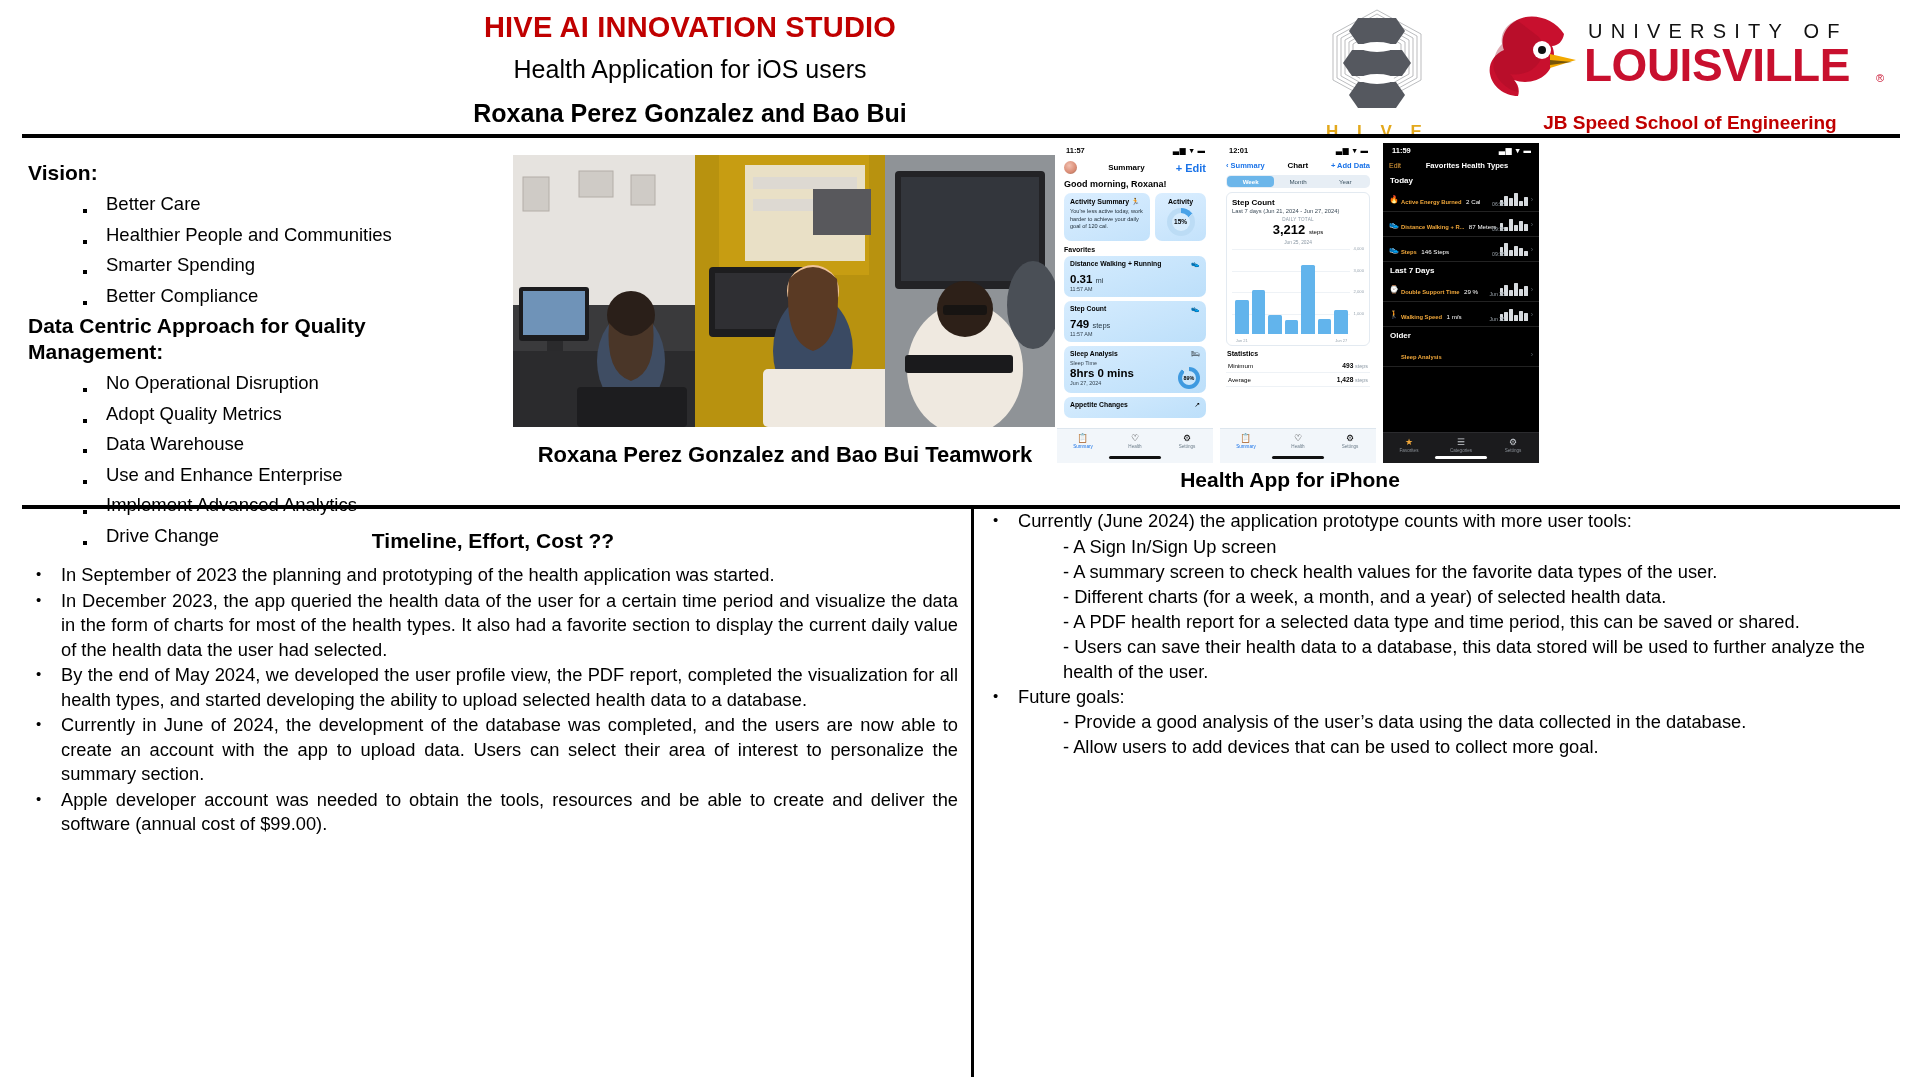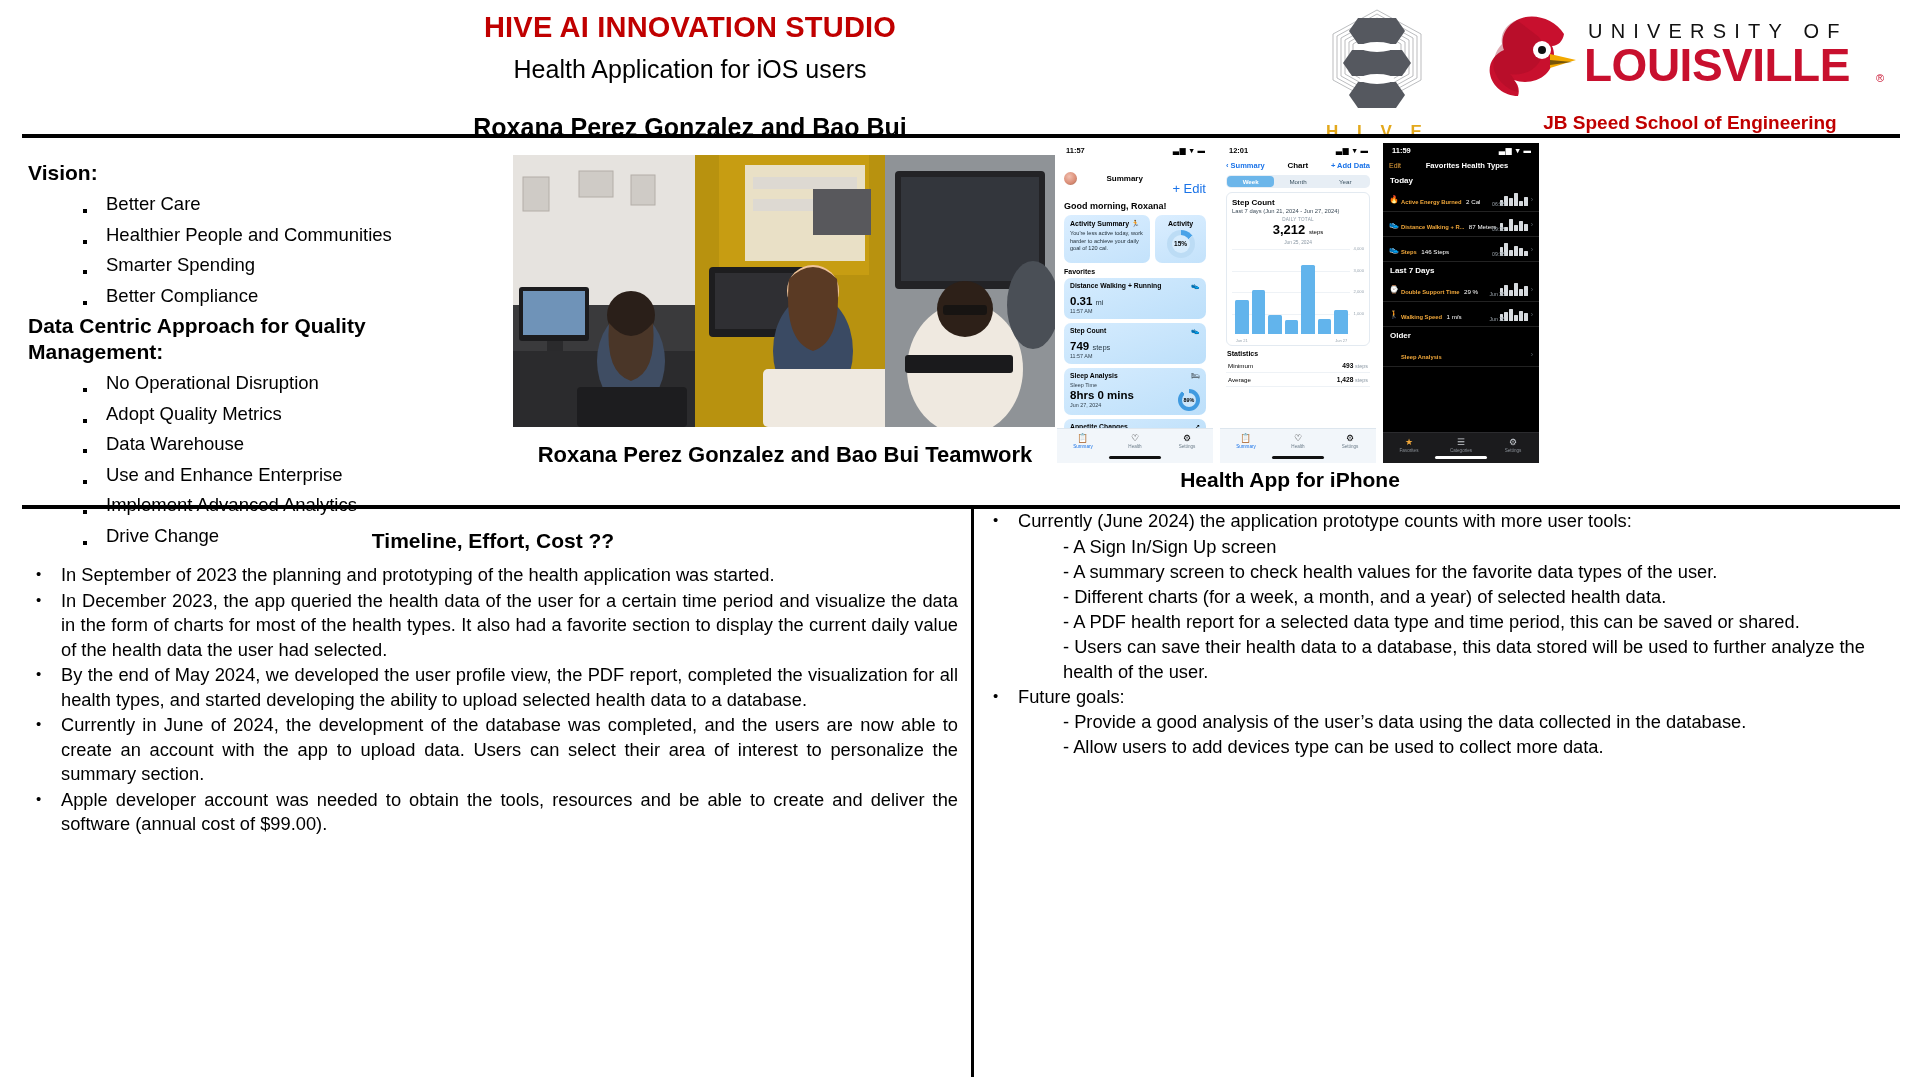--- a/index.html
+++ b/index.html
@@ -14,21 +14,21 @@
   .poster{position:relative;width:1920px;height:1050px;}
 
   
   .header{position:absolute;left:0;top:0;width:1920px;height:160px;}
   .title-block{position:absolute;left:330px;top:4px;width:720px;text-align:center;}
   .main-title{
     color:#C00000;font-size:29px;font-weight:bold;letter-spacing:.2px;
     line-height:34px;margin:6px 0 0 0;
   }
   .sub-title{font-size:25px;font-weight:normal;line-height:30px;margin-top:10px;}
-  .authors{font-size:25px;font-weight:bold;line-height:30px;margin-top:28px;}
+  .authors{font-size:25px;font-weight:bold;line-height:30px;margin-top:14px;}
 
   
   .hive-logo{position:absolute;left:1290px;top:4px;width:175px;height:140px;}
   .hive-word{
     position:absolute;left:0;top:118px;width:175px;text-align:center;
     color:#E3A81C;font-size:17px;font-weight:bold;letter-spacing:7px;
   }
 
   
   .uofl{position:absolute;left:1480px;top:6px;width:420px;height:140px;}
@@ -80,21 +80,21 @@
   
   .stat{height:13px;position:relative;font-size:7.5px;font-weight:bold;padding:3px 8px 0 8px;}
   .stat .t{position:absolute;left:9px;top:3px;}
   .stat .r{position:absolute;right:7px;top:3px;letter-spacing:1px;}
 
   
   .nav1{display:flex;align-items:center;justify-content:space-between;padding:2px 7px;}
   .avatar{width:13px;height:13px;border-radius:50%;background:
      radial-gradient(circle at 40% 35%, #f2c0b0 0%, #d98b74 60%, #8a5a44 100%);}
   .nav-title{font-size:8px;font-weight:bold;}
-  .nav-edit{font-size:13px;color:#1a73e8;font-weight:400;margin-top:20px;}
+  .nav-edit{font-size:11px;color:#1a73e8;font-weight:700;}
   .greet{font-size:9px;font-weight:bold;padding:3px 7px 4px 7px;}
   .cardrow{display:flex;gap:5px;padding:0 7px;}
   .card{
     background:linear-gradient(160deg,#dbeeff 0%,#c3e2fb 100%);
     border-radius:7px;padding:5px 6px;
   }
   .card-a{flex:1 1 auto;width:88px;}
   .card-b{width:46px;text-align:center;}
   .card-t{font-size:7px;font-weight:bold;margin-bottom:2px;}
   .card-p{font-size:5.6px;line-height:7.6px;color:#1d2b36;}
@@ -635,19 +635,19 @@
           <li>- A summary screen to check health values for the favorite data types of the user.</li>
           <li>- Different charts (for a week, a month, and a year) of selected health data.</li>
           <li>- A PDF health report for a selected data type and time period, this can be saved or shared.</li>
           <li>- Users can save their health data to a database, this data stored will be used to further analyze the health of the user.</li>
         </ul>
       </li>
       <li>
         <span>Future goals:</span>
         <ul class="sublist">
           <li class="jt">- Provide a good analysis of the user’s data using the data collected in the database.</li>
-          <li>- Allow users to add devices type can be used to collect more data.</li>
+          <li>- Allow users to add devices that can be used to collect more goal.</li>
         </ul>
       </li>
     </ul>
   </div>
 
 </div>
 
 </body></html>

